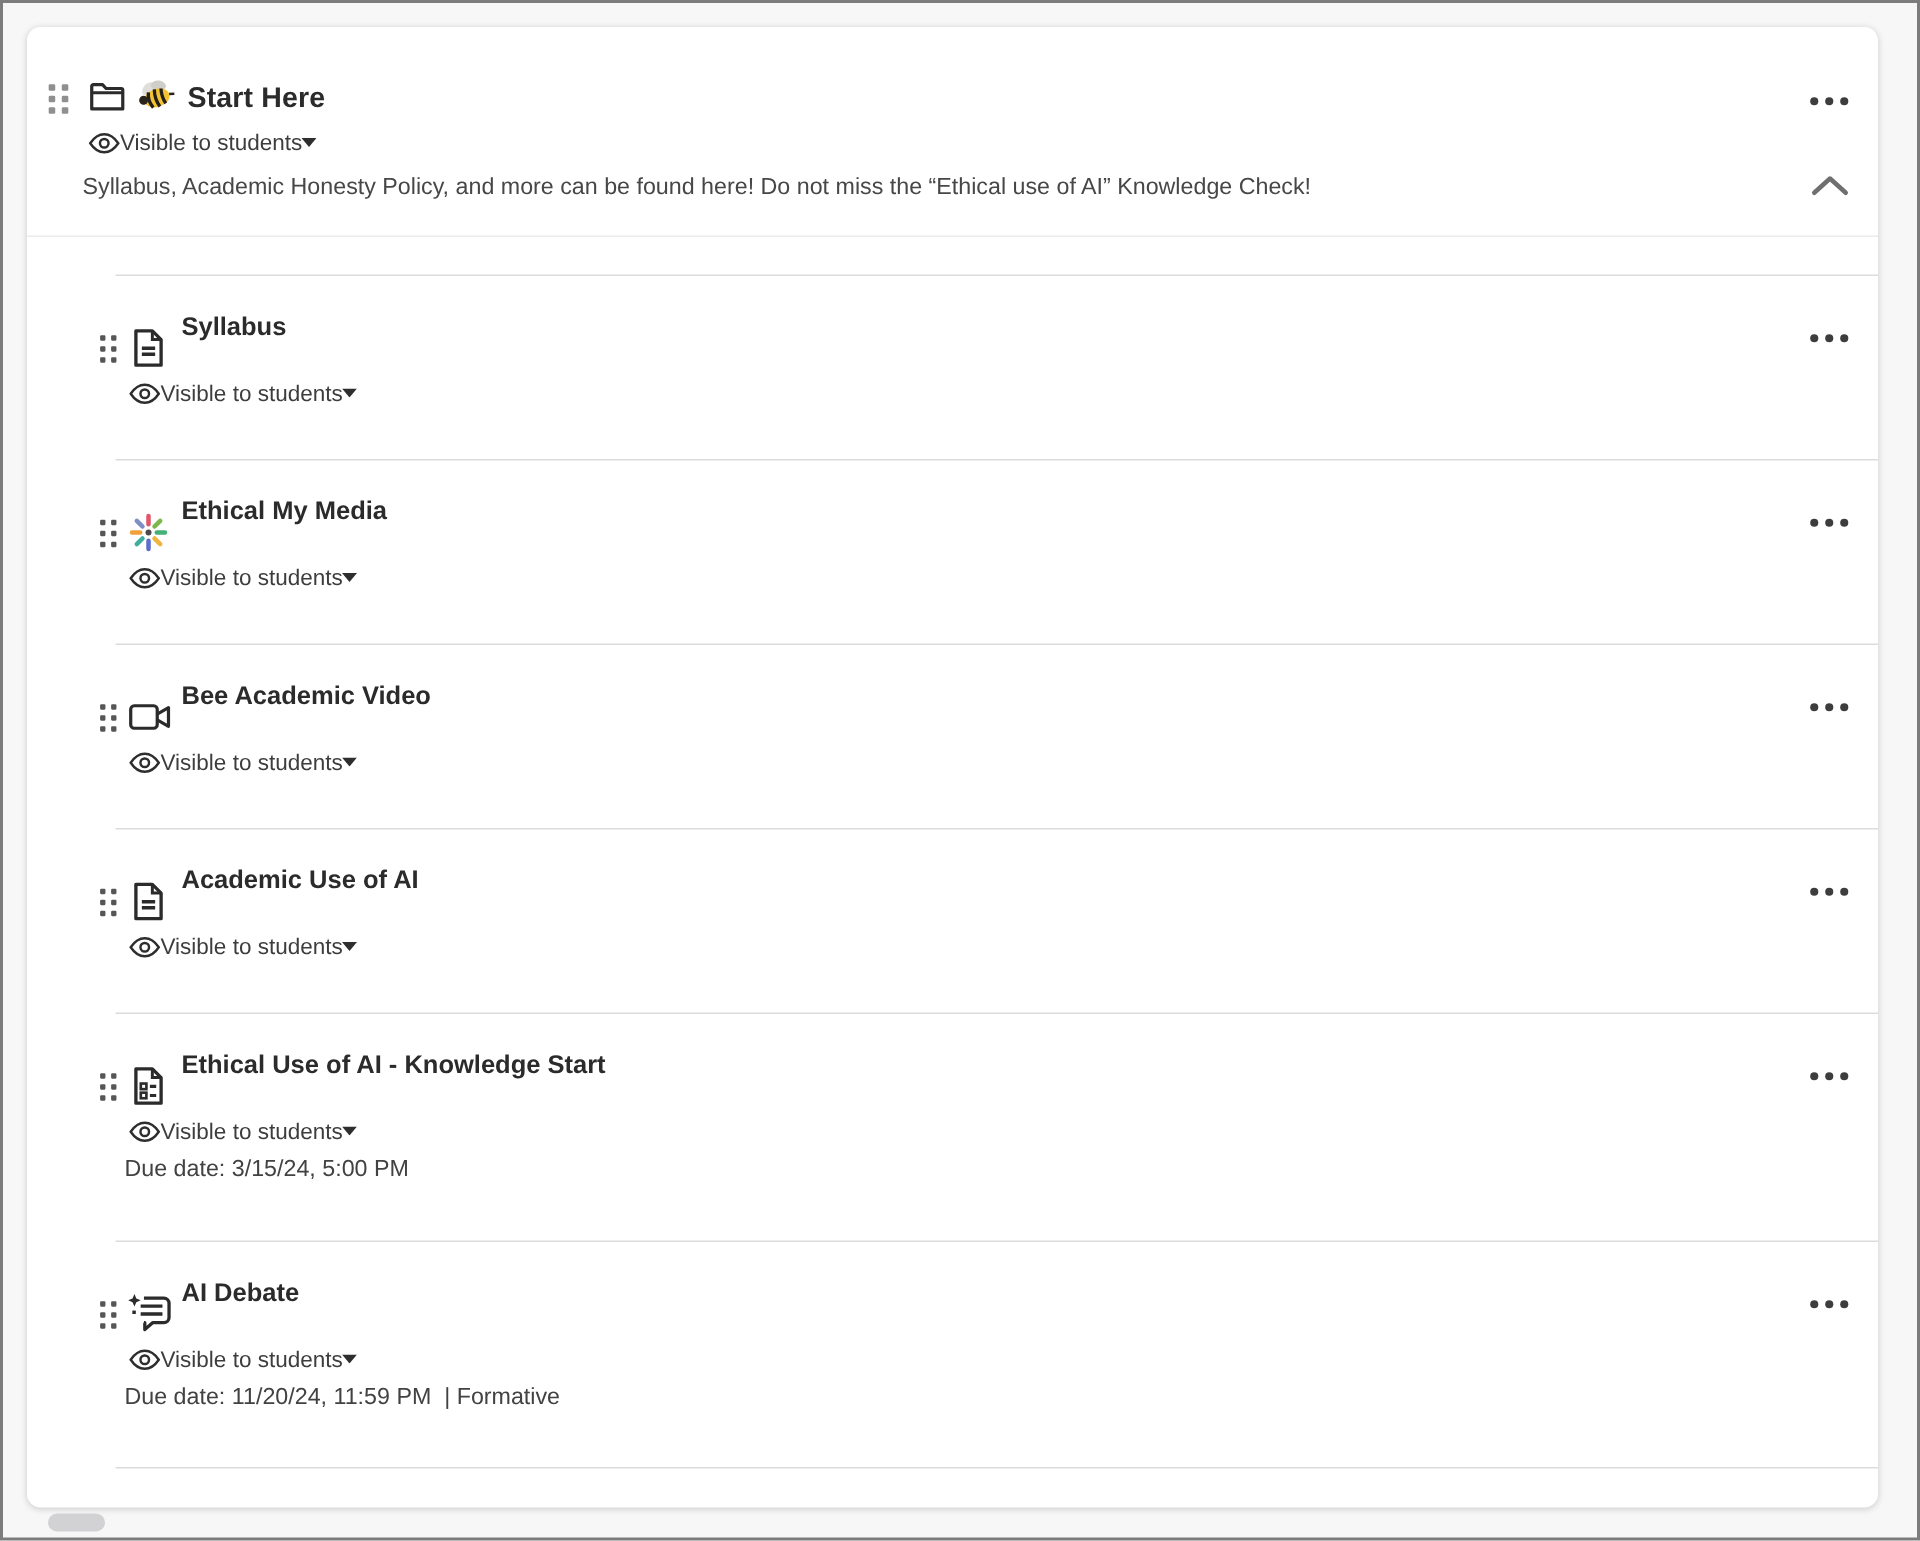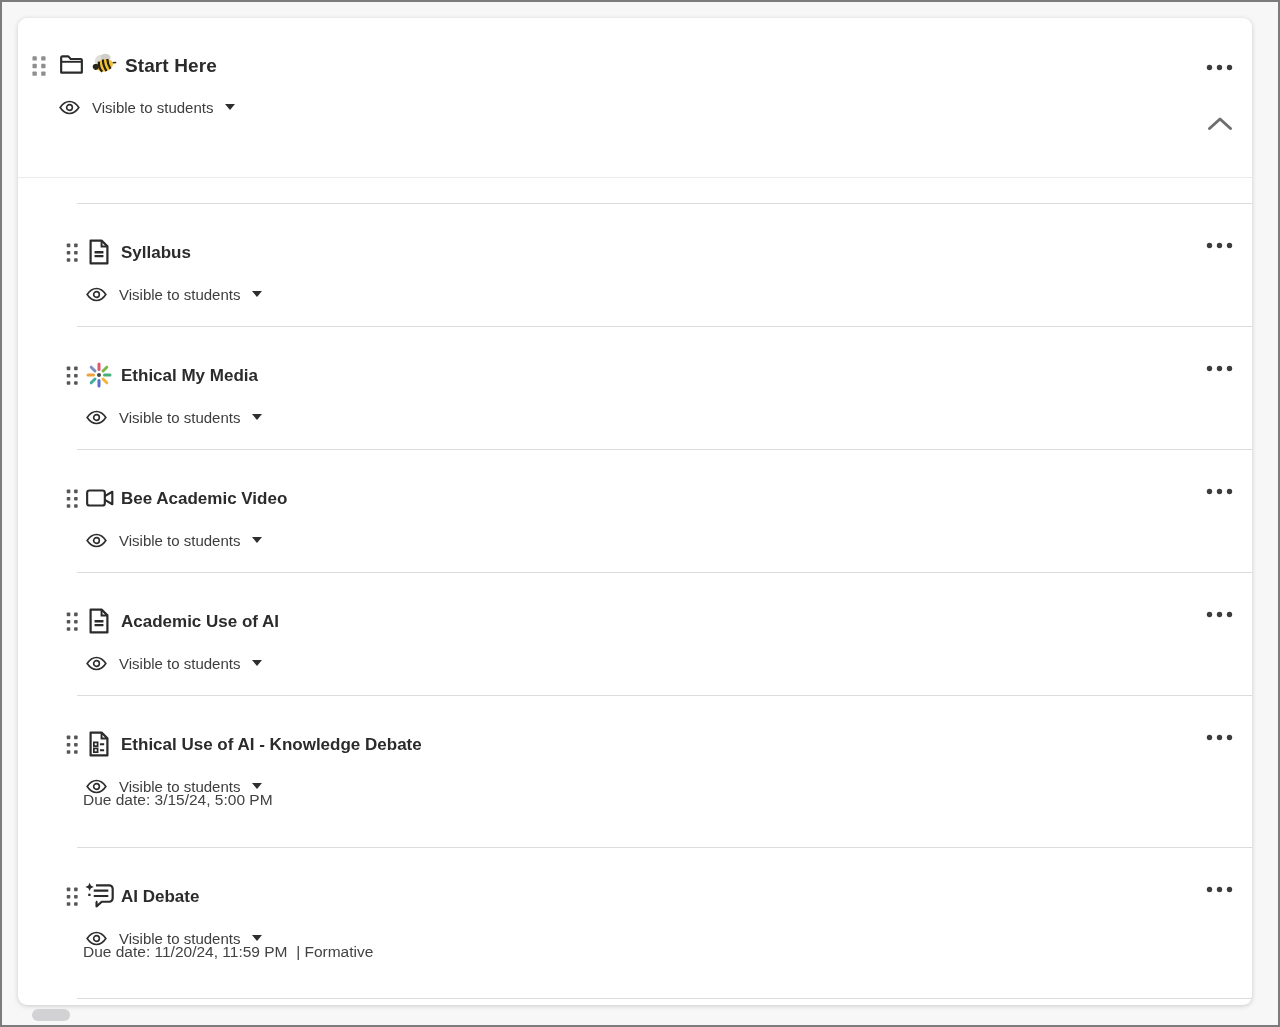--- a/index.html
+++ b/index.html
@@ -10,57 +10,57 @@
     position:relative; width:1280px; height:1027px;
     background:#f7f7f8; border:2px solid #7c7c7c; overflow:hidden;
   }
   .card{
     position:absolute; left:16px; top:16px; width:1234px; height:987px;
     background:#ffffff; border-radius:9px;
     box-shadow:0 1px 5px rgba(0,0,0,.18);
   }
 
   
-  .folder-header{ position:relative; height:160px; border-bottom:1px solid #eceaea; }
+  .folder-header{ position:relative; height:140px; border-bottom:1px solid #eceaea; }
   .hdr-drag{ position:absolute; left:12px; top:36px; width:18px; height:24px; cursor:grab; }
   .hdr-folder{ position:absolute; left:40px; top:33px; width:27px; height:27px; }
   .hdr-bee{ position:absolute; left:73px; top:33px; width:27px; height:25px; }
   .hdr-title{
     position:absolute; left:107px; top:33px; height:30px; line-height:29px;
     font-size:19px; font-weight:700; color:#2b2b2b; letter-spacing:.1px; cursor:pointer;
   }
   .dots-btn{
     position:absolute; right:18px; width:30px; height:22px;
     background:none; border:none; cursor:pointer; display:flex; align-items:center; justify-content:center;
   }
   .hdr-dots{ top:38px; }
   .visrow{
-    position:absolute; display:flex; align-items:center; gap:12px; height:22px;
-    font-size:15px; color:#3d3d3d; cursor:pointer; white-space:nowrap;margin-top:12px;
+    position:absolute; display:flex; align-items:center; gap:0; height:22px;
+    font-size:15px; color:#3d3d3d; cursor:pointer; white-space:nowrap;
   }
   .hdr-vis{ left:41px; top:66px; }
   .desc{
     position:absolute; left:37px; top:94px; width:960px;
     font-size:15.5px; color:#474747; line-height:25px;
   }
   .collapse-btn{
     position:absolute; right:14px; top:90px; width:36px; height:30px;
     background:none; border:none; cursor:pointer; display:flex; align-items:center; justify-content:center;
   }
 
   
   .items{ padding-top:25px; }
   .divider{ height:1px; background:#dcdcdc; margin-left:59px; }
   .item{ position:relative; height:122px; }
   .item.with-due{ height:151px; }
   .item.last{ height:150px;padding-left:12px; }
   .item-drag{ position:absolute; left:47px; top:38px; width:15px; height:22px; cursor:grab; }
   .item-icon{ position:absolute; left:67px; top:34px; width:28px; height:28px; }
   .item-title{
-    position:absolute; left:103px; top:35px; height:28px; line-height:27px;
+    position:absolute; left:103px; top:20px; height:28px; line-height:27px;
     font-size:17px; font-weight:700; color:#2b2b2b; text-decoration:none; cursor:pointer;text-align:right;
   }
   .item-dots{ top:30px; }
   .item-vis{ left:68px; top:67px; }
   .due{
     position:absolute; left:65px; top:95px; font-size:15.5px; color:#424242; white-space:pre;
   }
   .tail-pad{ height:24px; }
 
   .peek{
@@ -124,20 +124,21 @@
           </svg>
         </span>
         <span>Visible to students</span>
         <span>
           <svg width="10" height="6" viewBox="0 0 10 6">
               <polygon points="0,0 10,0 5,6" fill="#2e2e2e"></polygon>
             </svg>
         </span>
       </div>
 
+      <p class="desc">Syllabus, Academic Honesty Policy, and more can be found here! Do not miss the “Ethical use of AI” Knowledge Check!</p>
 
       <button class="collapse-btn">
         <svg width="26" height="15" viewBox="0 0 26 15">
           <polyline points="2.5,12.5 13,3 23.5,12.5" fill="none" stroke="#6f6f6f" stroke-width="3" stroke-linecap="round" stroke-linejoin="round"></polyline>
         </svg>
       </button>
     </div>
 
     <div class="items">
 
@@ -344,21 +345,21 @@
         </span>
         <span class="item-icon">
           <svg width="28" height="28" viewBox="0 0 24 24">
             <path d="M4.8 2.2 h9.4 l5 5 v14.6 h-14.4 z" fill="none" stroke="#2b2b2b" stroke-width="1.9" stroke-linejoin="round"></path>
             <path d="M14.2 2.2 v5 h5" fill="none" stroke="#2b2b2b" stroke-width="1.7"></path>
             <rect x="7.6" y="10.6" width="3.2" height="3.2" fill="none" stroke="#2b2b2b" stroke-width="1.5"></rect>
             <rect x="7.6" y="15.8" width="3.2" height="3.2" fill="none" stroke="#2b2b2b" stroke-width="1.5"></rect>
             <path d="M12.8 12.2 h3.6 M12.8 17.4 h3.6" stroke="#2b2b2b" stroke-width="1.8"></path>
           </svg>
         </span>
-        <a class="item-title">Ethical Use of AI - Knowledge Debate</a>
+        <a class="item-title">Ethical Use of AI - Knowledge Start</a>
         <button class="dots-btn item-dots">
           <svg width="27" height="7" viewBox="0 0 27 7">
             <circle cx="3.5" cy="3.5" r="2.7" fill="#3d3d3d"></circle>
               <circle cx="13.5" cy="3.5" r="2.7" fill="#3d3d3d"></circle>
               <circle cx="23.5" cy="3.5" r="2.7" fill="#3d3d3d"></circle>
           </svg>
         </button>
         <div class="visrow item-vis">
           <span>
             <svg width="21" height="15" viewBox="0 0 22 15">

